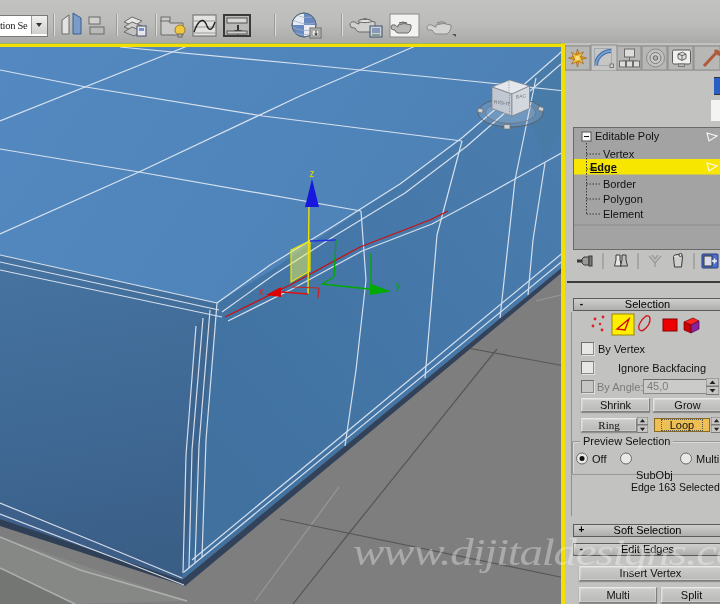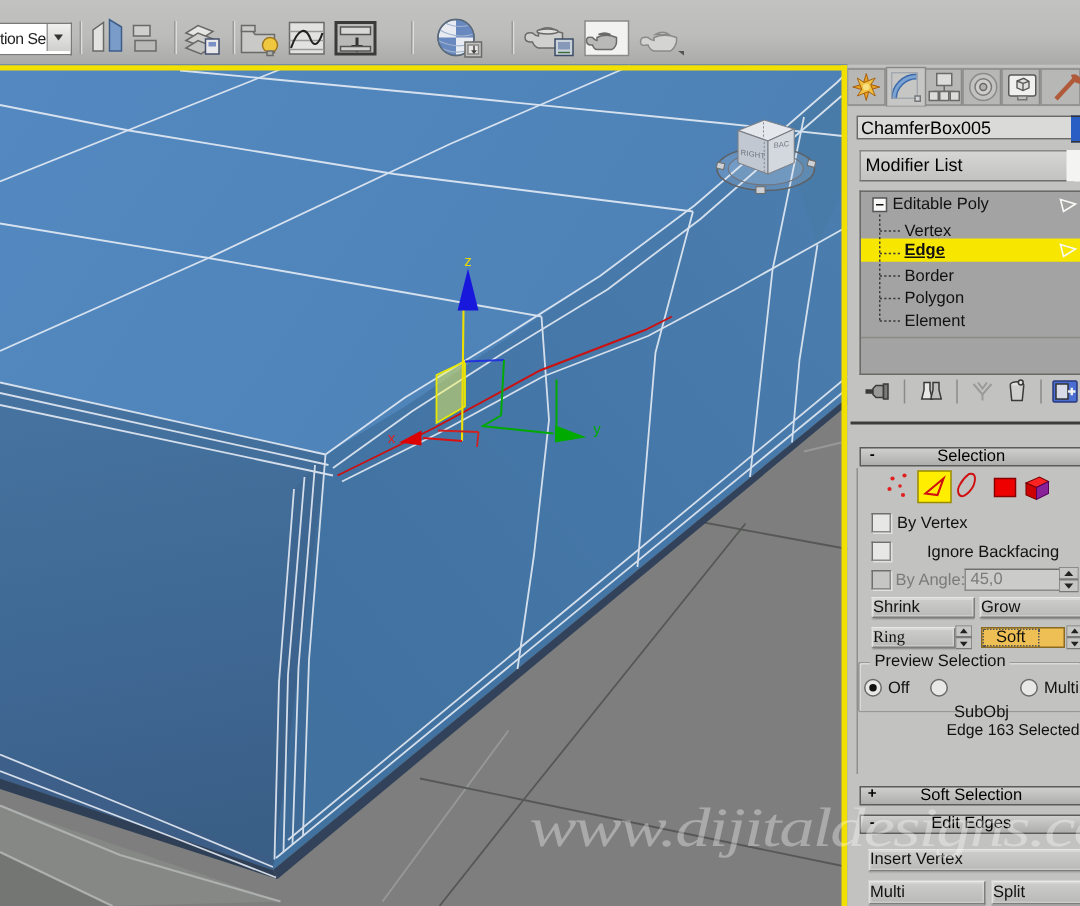--- a/index.html
+++ b/index.html
@@ -1,36 +1,36 @@
 <!DOCTYPE html>
 <html><head>
 <meta charset="utf-8">
 <style>
   html,body{margin:0;padding:0;width:720px;height:604px;overflow:hidden;
     font-family:"Liberation Sans",sans-serif;background:#b9b9b7;}
   #root{position:absolute;left:0;top:0;width:720px;height:604px;}
   .abs{position:absolute;}
   
   #toolbar{left:0;top:0;width:720px;height:43px;
-    background:linear-gradient(#c2c2c0,#bcbcba 55%,#aaaaa8);border-bottom:1px solid #8f8f8d;}
+    background:linear-gradient(#c2c2c0,#bcbcba 55%,#aaaaa8);border-bottom:1px solid #8f8f8d;font-family:Liberation Serif, serif;}
   #toolbar .sep{position:absolute;top:14px;width:1px;height:22px;background:#9a9a98;
     border-right:1px solid #dcdcda;}
   #combo{position:absolute;left:0;top:15px;width:47px;height:20px;background:#fff;
     border:1px solid #7a7a78;border-left:none;}
   #combo .txt{position:absolute;left:0px;top:4px;font-size:10.5px;color:#222;letter-spacing:-.3px;}
   #combo .btn{position:absolute;right:0px;top:0px;width:15px;height:18px;
     background:linear-gradient(#f0f0ee,#cfcfcd);border-left:1px solid #9a9a98;}
   #combo .btn:after{content:"";position:absolute;left:4px;top:7px;border:3px solid transparent;
     border-top:4px solid #333;}
   
   #panel{left:565px;top:43px;width:155px;height:561px;background:#c2c2c0;font-size:11px;color:#111;}
   .btn3d{position:absolute;background:linear-gradient(#cdcdcb,#b9b9b7);
     border:1px solid #7e7e7c;border-top-color:#e8e8e6;border-left-color:#e0e0de;
     box-shadow:inset 0 0 0 1px rgba(255,255,255,.25), 0 1px 1px rgba(0,0,0,.25);
-    text-align:left;color:#111;}
+    text-align:center;color:#111;}
   .chk{position:absolute;width:11px;height:11px;background:#e7e7e5;
     border:1px solid #8a8a88;border-top-color:#6f6f6d;border-left-color:#6f6f6d;
     box-shadow:1px 1px 0 rgba(255,255,255,.5);}
   .rollhead{position:absolute;left:8px;width:147px;height:11px;line-height:11px;
     background:linear-gradient(#cfcfcd,#aeaeac);border:1px solid #5c5c5a;
     text-align:center;font-size:11px;color:#000;}
   .rollhead .pm{position:absolute;left:3px;top:0px;width:9px;height:9px;line-height:9px;
     font-size:10px;font-weight:bold;text-align:center;color:#000;}
   .lbl{position:absolute;white-space:nowrap;}
   
@@ -304,24 +304,22 @@
         <path d="M-3.5 -4 L1 -5.8 L4.5 -3.8 L4.5 0.5 L0.5 2.4 L-3.5 0.5 Z" fill="#e0e0de" stroke="#555" stroke-width=".9"></path>
         <path d="M-3.5 -4 L0.5 -2.4 L0.5 2.4 M0.5 -2.4 L4.5 -3.8" fill="none" stroke="#555" stroke-width=".9"></path>
       </g>
 
       <g transform="translate(146,15)">
         <path d="M-7 8 L5 -5" stroke="#b05a3a" stroke-width="3"></path>
         <path d="M3 -8 a4.5 4.5 0 0 1 6 6 l-3 -1 l-2 -2 Z" fill="#b05a3a"></path>
       </g>
     </svg>
 
-    <div class="abs" style="left:6px;top:34px;width:140px;height:14px;background:#dadad8;border:1px solid #6a6a68;font-size:12px;color:#000;padding-left:2px;line-height:14px;">ChamferBox005</div>
     <div class="abs" style="left:149px;top:34px;width:6px;height:16px;background:#2b5ec4;border-top:1px solid #333;border-bottom:1px solid #333;"></div>
 
-    <div class="abs" style="left:8px;top:57px;width:138px;height:19px;background:linear-gradient(#d6d6d4,#c2c2c0);border:1px solid #8a8a88;border-bottom-color:#6f6f6d;font-size:12px;color:#000;padding-left:3px;line-height:19px;">Modifier List</div>
     <div class="abs" style="left:146px;top:57px;width:9px;height:21px;background:#f4f4f2;"></div>
 
     <div class="abs" style="left:8px;top:84px;width:147px;height:121px;background:#a3a3a3;border:1px solid #6a6a68;border-right:none;">
       <svg class="abs" style="left:0;top:0" width="147" height="121" viewBox="0 0 147 121">
         <rect x="0" y="31" width="147" height="15.5" fill="#f7e600"></rect>
         <g stroke="#3a3a38" stroke-dasharray="1.5,1.5" fill="none">
           <line x1="12.5" y1="15" x2="12.5" y2="86"></line>
           <line x1="12.5" y1="26" x2="27" y2="26"></line>
           <line x1="12.5" y1="41" x2="27" y2="41"></line>
           <line x1="12.5" y1="56" x2="27" y2="56"></line>
@@ -331,21 +329,21 @@
         <rect x="8" y="4" width="9" height="9" fill="#f8f8f6" stroke="#555"></rect>
         <line x1="10" y1="8.5" x2="15" y2="8.5" stroke="#111"></line>
         <g fill="none" stroke="#f8f8f4" stroke-width="1.1">
           <path d="M133 5 l10 3 l-8 5 z"></path>
           <path d="M133 35 l10 3 l-8 5 z"></path>
         </g>
         <line x1="0" y1="97" x2="147" y2="97" stroke="#8a8a88"></line>
       </svg>
       <div class="lbl" style="left:21px;top:2px;font-size:11px;">Editable Poly</div>
       <div class="lbl" style="left:29px;top:20px;font-size:11px;">Vertex</div>
-      <div class="lbl" style="left:29px;top:33px;font-size:11px;font-weight:bold;text-decoration:underline;">Edge</div>
+      <div class="lbl" style="left:16px;top:33px;font-size:11px;font-weight:bold;text-decoration:underline;">Edge</div>
       <div class="lbl" style="left:29px;top:50px;font-size:11px;">Border</div>
       <div class="lbl" style="left:29px;top:65px;font-size:11px;">Polygon</div>
       <div class="lbl" style="left:29px;top:80px;font-size:11px;">Element</div>
     </div>
 
     <svg class="abs" style="left:0;top:208px" width="155" height="20" viewBox="0 0 155 20">
       <g stroke="#8a8a88" stroke-width="1">
         <line x1="38" y1="2" x2="38" y2="18" stroke="#8a8a88"></line>
         <line x1="73" y1="2" x2="73" y2="18" stroke="#8a8a88"></line>
         <line x1="129" y1="2" x2="129" y2="18" stroke="#8a8a88"></line>
@@ -424,21 +422,21 @@
     <div class="btn3d" style="left:88px;top:355px;width:67px;height:12px;line-height:12px;">Grow</div>
     <div class="btn3d" style="left:16px;top:375px;width:54px;height:12px;line-height:12px;font-family:Liberation Serif, serif;">Ring</div>
     <div class="abs" style="left:72px;top:374px;width:11px;height:16px;">
       <svg width="11" height="16" viewBox="0 0 11 16">
         <rect x="0" y="0" width="11" height="7.5" fill="#c6c6c4" stroke="#7a7a78"></rect>
         <rect x="0" y="8" width="11" height="7.5" fill="#c6c6c4" stroke="#7a7a78"></rect>
         <path d="M5.5 2 l2.6 3.2 l-5.2 0 Z" fill="#222"></path>
         <path d="M5.5 14 l2.6 -3.2 l-5.2 0 Z" fill="#222"></path>
       </svg>
     </div>
-    <div class="btn3d" style="left:89px;top:375px;width:54px;height:12px;line-height:12px;background:#edbf55;border-color:#8a6a20;box-shadow:none;"><span style="display:inline-block;border:1px dotted #555;padding:0 8px;line-height:10px;">Soft</span></div>
+    <div class="btn3d" style="left:89px;top:375px;width:54px;height:12px;line-height:12px;background:#edbf55;border-color:#8a6a20;box-shadow:none;"><span style="display:inline-block;border:1px dotted #555;padding:0 8px;line-height:10px;">Loop</span></div>
     <div class="abs" style="left:146px;top:374px;width:9px;height:16px;">
       <svg width="11" height="16" viewBox="0 0 11 16">
         <rect x="0" y="0" width="11" height="7.5" fill="#c6c6c4" stroke="#7a7a78"></rect>
         <rect x="0" y="8" width="11" height="7.5" fill="#c6c6c4" stroke="#7a7a78"></rect>
         <path d="M5.5 2 l2.6 3.2 l-5.2 0 Z" fill="#222"></path>
         <path d="M5.5 14 l2.6 -3.2 l-5.2 0 Z" fill="#222"></path>
       </svg>
     </div>
 
     <div class="abs" style="left:7px;top:398px;width:148px;height:32px;border:1px solid #989896;border-right:none;border-radius:2px;box-shadow:inset 1px 1px 0 rgba(255,255,255,.4);"></div>

